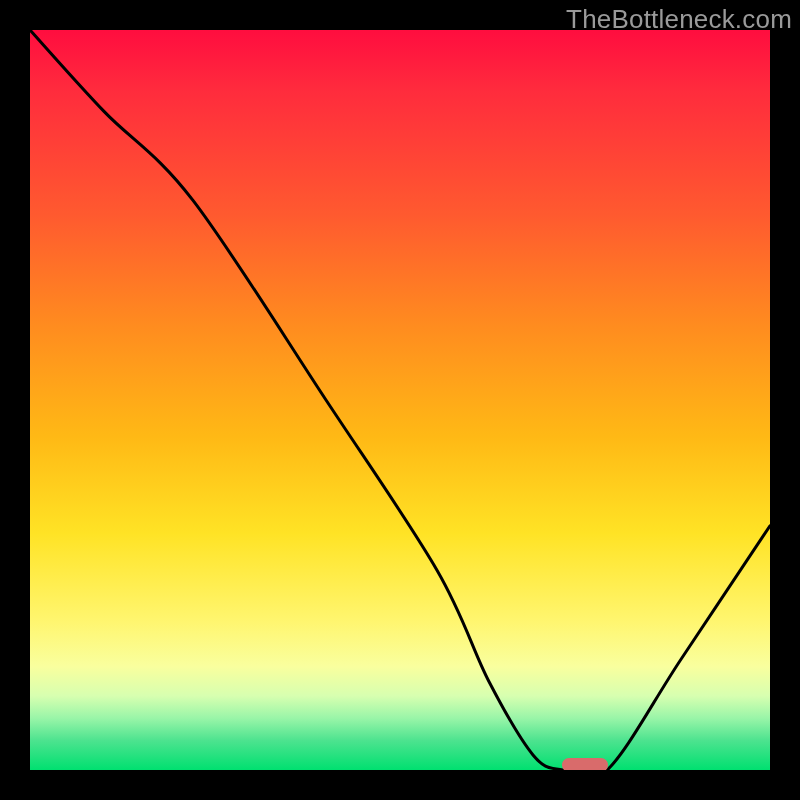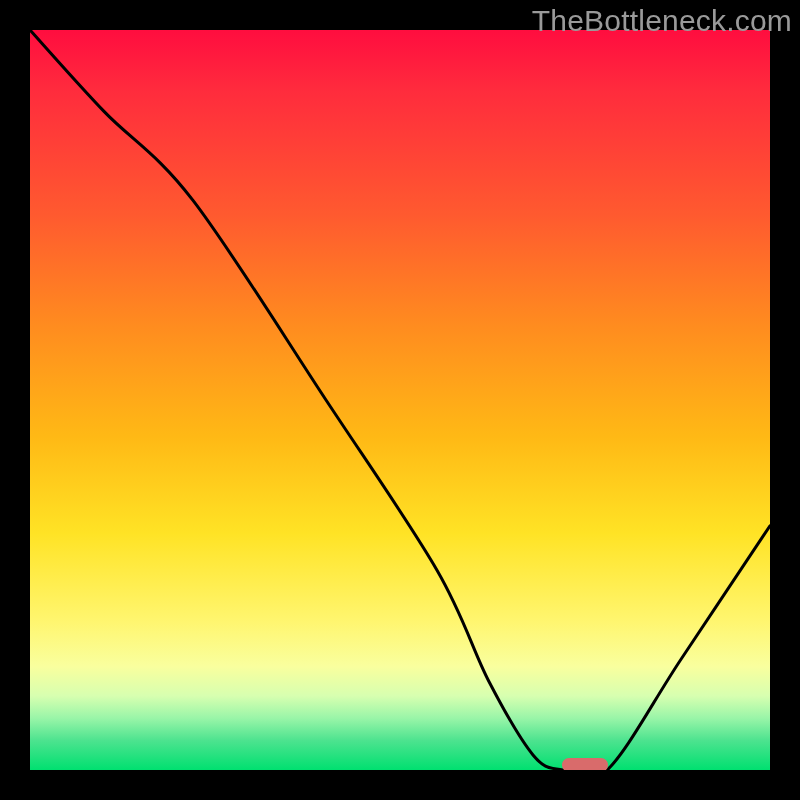--- a/index.html
+++ b/index.html
@@ -40,21 +40,21 @@
       #99f5a8 93%,
       #4de38f 96%,
       #00e070 100%
     );
   }
   .watermark {
     position: absolute;
     top: 4px;
     right: 8px;
     color: #9a9a9a;
-    font-size: 30px;
+    font-size: 26px;
     font-weight: 500;
     letter-spacing: 0.2px;
   }
   svg.curve {
     position: absolute;
     top: 30px;
     left: 30px;
     width: 740px;
     height: 740px;
   }

